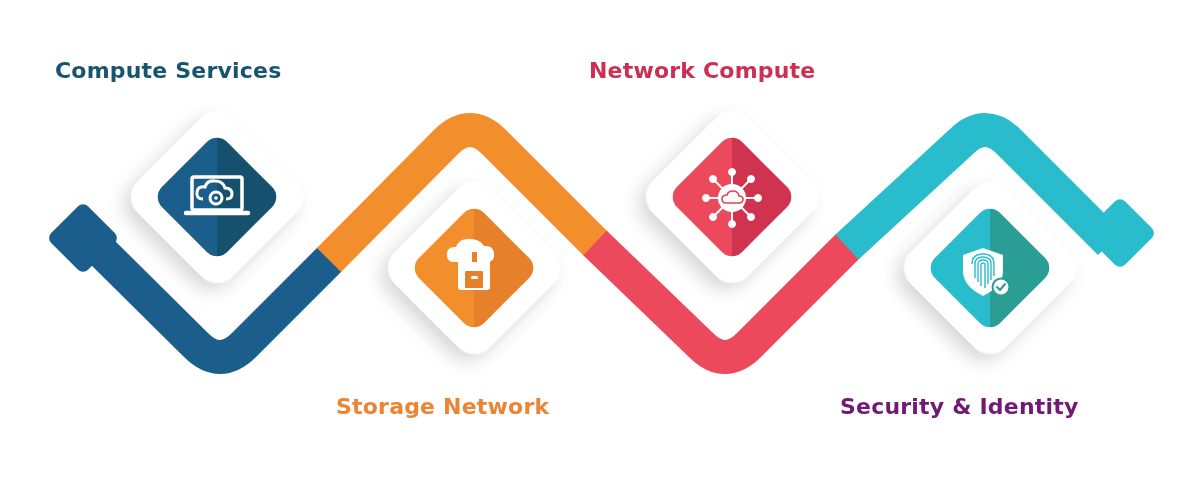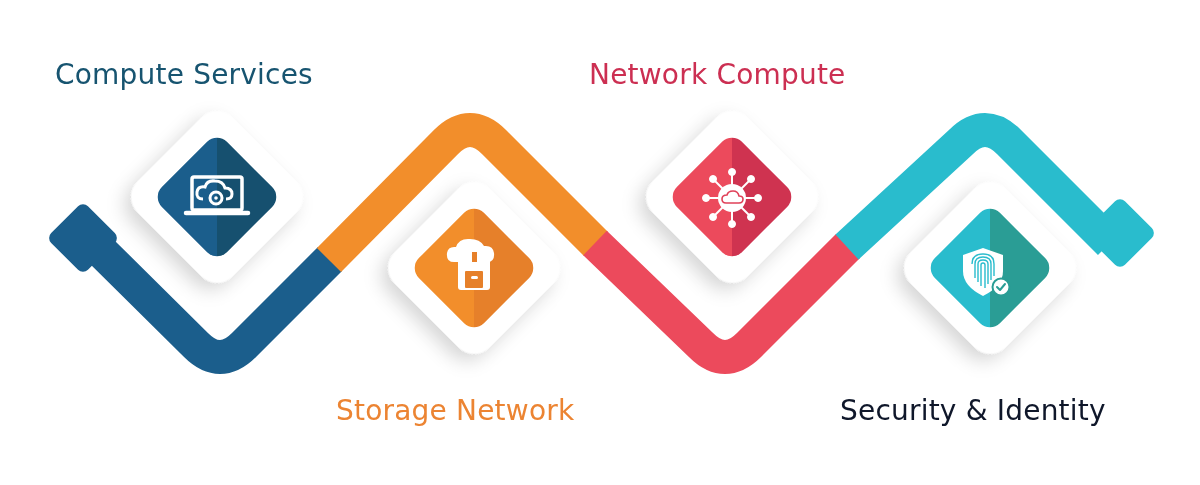--- a/index.html
+++ b/index.html
@@ -1,18 +1,18 @@
 <!DOCTYPE html>
 <html><head>
 <meta charset="utf-8">
 <style>
   html, body { margin:0; padding:0; background:#ffffff; }
   body { width:1200px; height:485px; position:relative; overflow:hidden; font-family:"DejaVu Sans", sans-serif; }
   .canvas { position:absolute; left:0; top:0; width:1200px; height:485px; }
-  .label { position:absolute; font-weight:normal; font-size:28px; letter-spacing:0.2px; white-space:nowrap; }
+  .label { position:absolute; font-weight:bold; font-size:22px; letter-spacing:0.2px; white-space:nowrap; }
 </style>
 </head>
 <body>
 
 <svg class="canvas" viewBox="0 0 1200 485" xmlns="http://www.w3.org/2000/svg">
   <defs>
     <filter id="shadow" x="-30%" y="-30%" width="160%" height="170%">
       <feDropShadow dx="0" dy="10" stdDeviation="9" flood-color="#000000" flood-opacity="0.16"></feDropShadow>
     </filter>
   </defs>
@@ -123,13 +123,13 @@
       </g>
       <circle cx="1001" cy="287" r="8.5" fill="#ffffff" stroke="#2a9d95" stroke-width="2"></circle>
       <path d="M 997 287 L 1000 290 L 1005 284" fill="none" stroke="#2a9d95" stroke-width="2" stroke-linecap="round" stroke-linejoin="round"></path>
     </g>
   </g>
 </svg>
 
 <div class="label" style="left:55px; top:58px; color:#175470;">Compute Services</div>
 <div class="label" style="left:336px; top:394px; color:#ec8432;">Storage Network</div>
 <div class="label" style="left:589px; top:58px; color:#cc2f52;">Network Compute</div>
-<div class="label" style="left:840px; top:394px; color:#0f172a;">Security &amp; Identity</div>
+<div class="label" style="left:840px; top:394px; color:#701a75;">Security &amp; Identity</div>
 
 </body></html>

